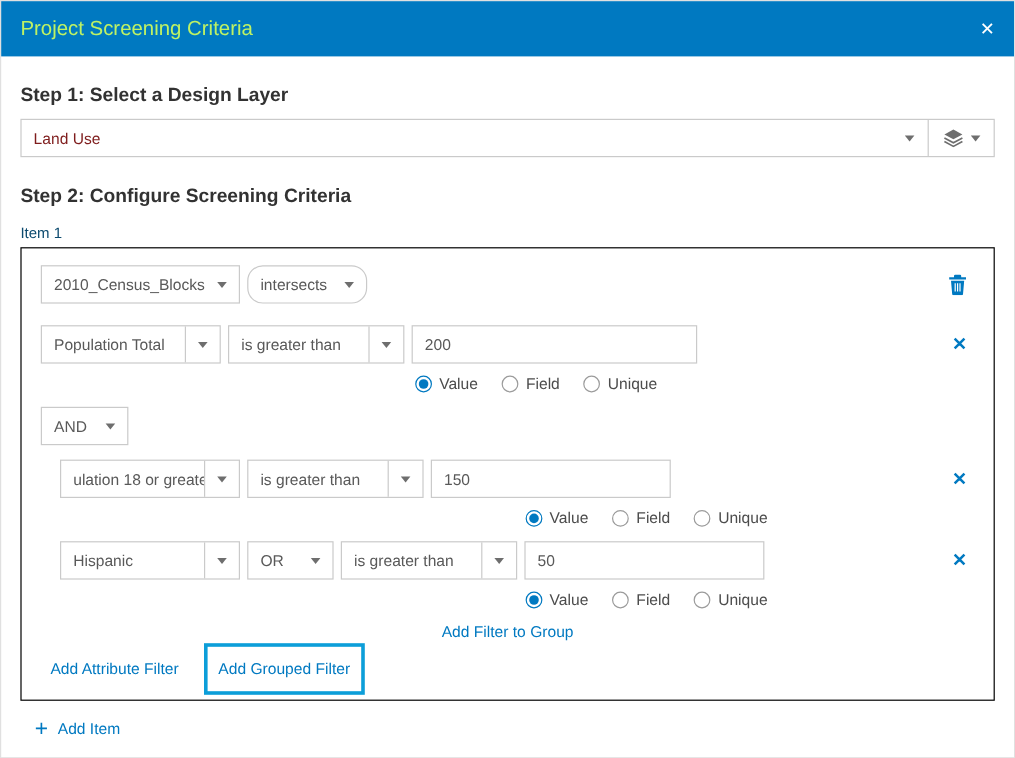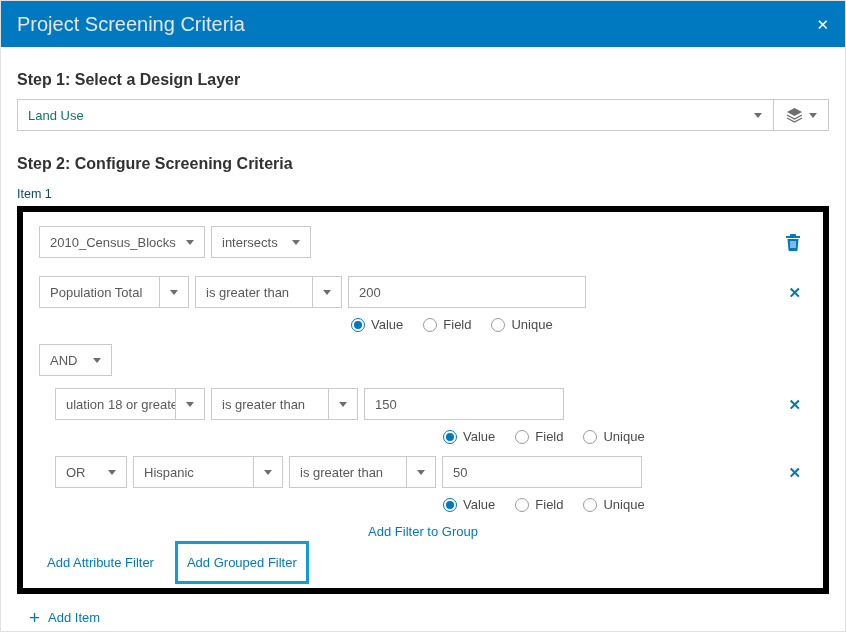--- a/index.html
+++ b/index.html
@@ -4,46 +4,46 @@
 <style>
   html,body{margin:0;padding:0;}
   body{
     width:846px;height:632px;overflow:hidden;background:#ffffff;
     font-family:"Liberation Sans",sans-serif;color:#4c4c4c;font-size:13px;
   }
   .dialog{width:846px;height:632px;box-sizing:border-box;border:1px solid #e0e0e0;background:#fff;}
 
   
   .dialog-header{height:46px;background:#0079c1;display:flex;align-items:center;justify-content:space-between;padding:0 16px;box-sizing:border-box;}
-  .dialog-title{color:#e5e5e5;font-size:20px;}
+  .dialog-title{color:#bef264;font-size:17px;}
   .close-x{color:#ffffff;font-size:15px;cursor:pointer;line-height:1;}
 
   .content{padding:10px 16px 0 16px;}
   .step-heading{font-size:16px;font-weight:bold;color:#323232;margin:14px 0 10px;}
 
   
   .layer-select{display:flex;align-items:stretch;border:1px solid #cacaca;height:32px;box-sizing:border-box;background:#fff;}
-  .layer-value{flex:1;display:flex;align-items:center;padding:0 10px;color:#0f766e;}
+  .layer-value{flex:1;display:flex;align-items:center;padding:0 10px;color:#7f1d1d;}
   .caret-cell{width:30px;display:flex;align-items:center;justify-content:center;}
   .layer-extra{display:flex;align-items:center;justify-content:center;gap:6px;width:54px;border-left:1px solid #cacaca;cursor:pointer;}
   .tri{width:0;height:0;border-left:4.5px solid transparent;border-right:4.5px solid transparent;border-top:5.5px solid #6e6e6e;display:inline-block;}
 
   .item-label{font-size:12.5px;color:#0c4a6e;margin:14px 0 5px;}
 
   
-  .panel{border:6px solid #000000;padding:14px 16px 4px 16px;box-sizing:border-box;}
+  .panel{border:1px solid #000000;padding:14px 16px 4px 16px;box-sizing:border-box;}
   .row{display:flex;align-items:center;}
   .gap6 > * + *{margin-left:6px;}
 
   
   .dd{display:flex;align-items:stretch;border:1px solid #cacaca;height:32px;box-sizing:border-box;background:#fff;cursor:pointer;flex:none;}
   .dd-text{flex:1;display:flex;align-items:center;padding:0 10px;color:#595959;white-space:nowrap;overflow:hidden;}
   .dd-caret{width:28px;display:flex;align-items:center;justify-content:center;}
   .dd.sep .dd-caret{border-left:1px solid #cacaca;}
-  .w166{width:166px;} .w100{width:100px;} .w150{width:150px;} .w147{width:147px;} .w73{width:73px;} .w72{width:72px;}
+  .w166{width:166px;} .w100{width:100px;border-radius:13px;} .w150{width:150px;} .w147{width:147px;} .w73{width:73px;} .w72{width:72px;}
 
   .tinput{height:32px;box-sizing:border-box;border:1px solid #cacaca;padding:0 10px;font-size:13px;color:#595959;font-family:"Liberation Sans",sans-serif;width:200px;flex:none;}
   .w198{width:238px;}
 
   .remove-x{margin-left:auto;color:#0079c1;font-size:15px;font-weight:bold;cursor:pointer;line-height:1;padding-right:6px;}
   .trash{margin-left:auto;cursor:pointer;display:flex;align-items:center;padding-right:6px;}
 
   
   .radio-row{display:flex;align-items:center;margin-top:9px;margin-bottom:12px;}
   .radio-row > * + *{margin-left:20px;}
@@ -191,28 +191,28 @@
             <span class="radio"></span>
             <span class="radio-label">Field</span>
           </span>
           <span class="radio-opt">
             <span class="radio"></span>
             <span class="radio-label">Unique</span>
           </span>
         </div>
 
         <div class="row gap6 mb8">
+          <div class="dd sep w150">
+            <span class="dd-text">Hispanic</span>
+            <span class="dd-caret">
+                <span class="tri"></span>
+              </span>
+          </div>
           <div class="dd w72">
             <span class="dd-text">OR</span>
-            <span class="dd-caret">
-                <span class="tri"></span>
-              </span>
-          </div>
-          <div class="dd sep w150">
-            <span class="dd-text">Hispanic</span>
             <span class="dd-caret">
                 <span class="tri"></span>
               </span>
           </div>
           <div class="dd sep w147">
             <span class="dd-text">is greater than</span>
             <span class="dd-caret">
                 <span class="tri"></span>
               </span>
           </div>

